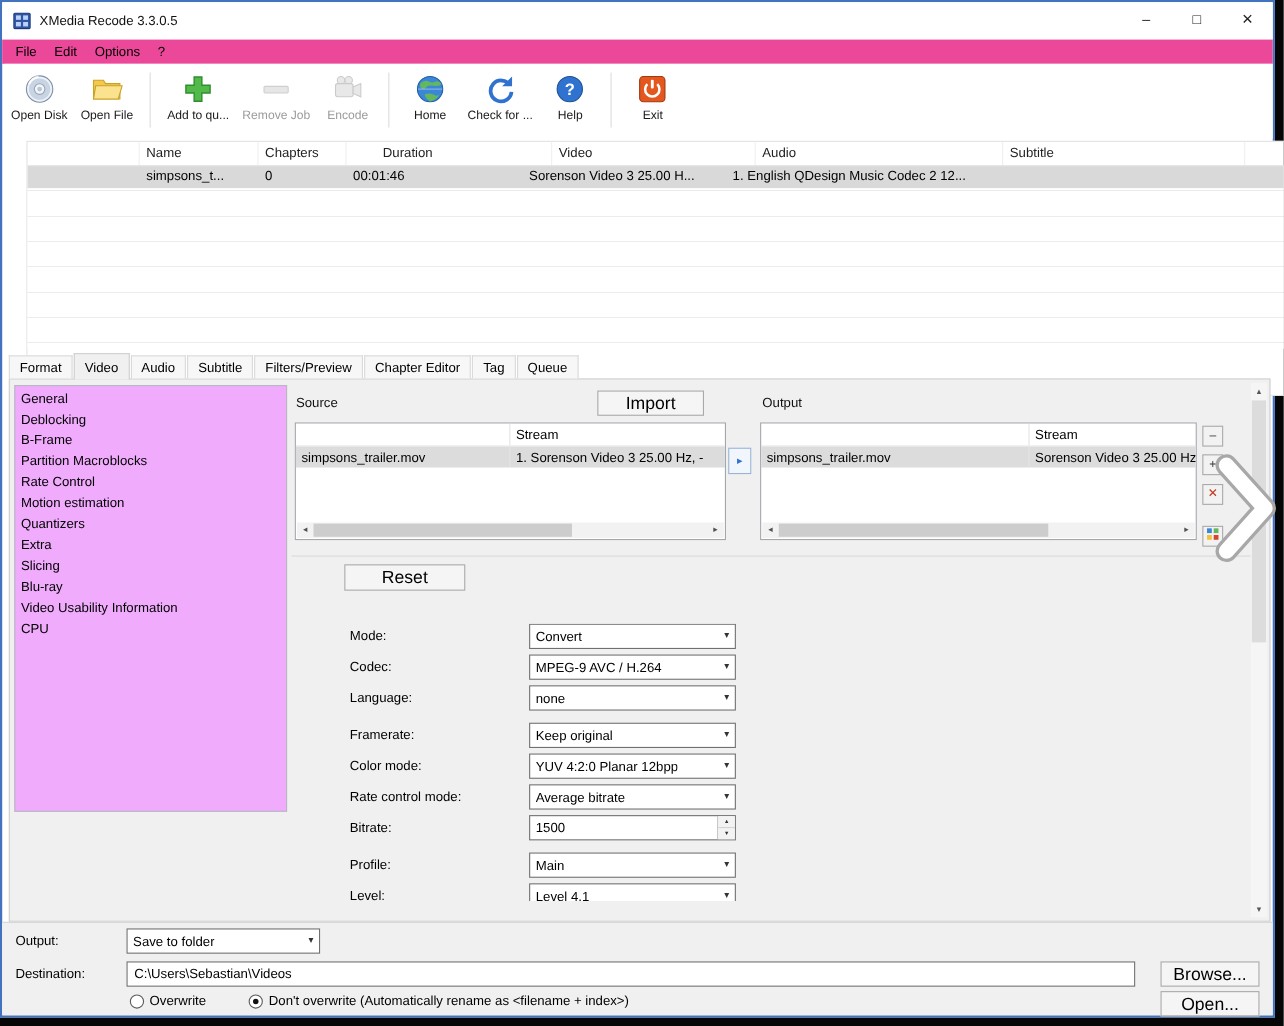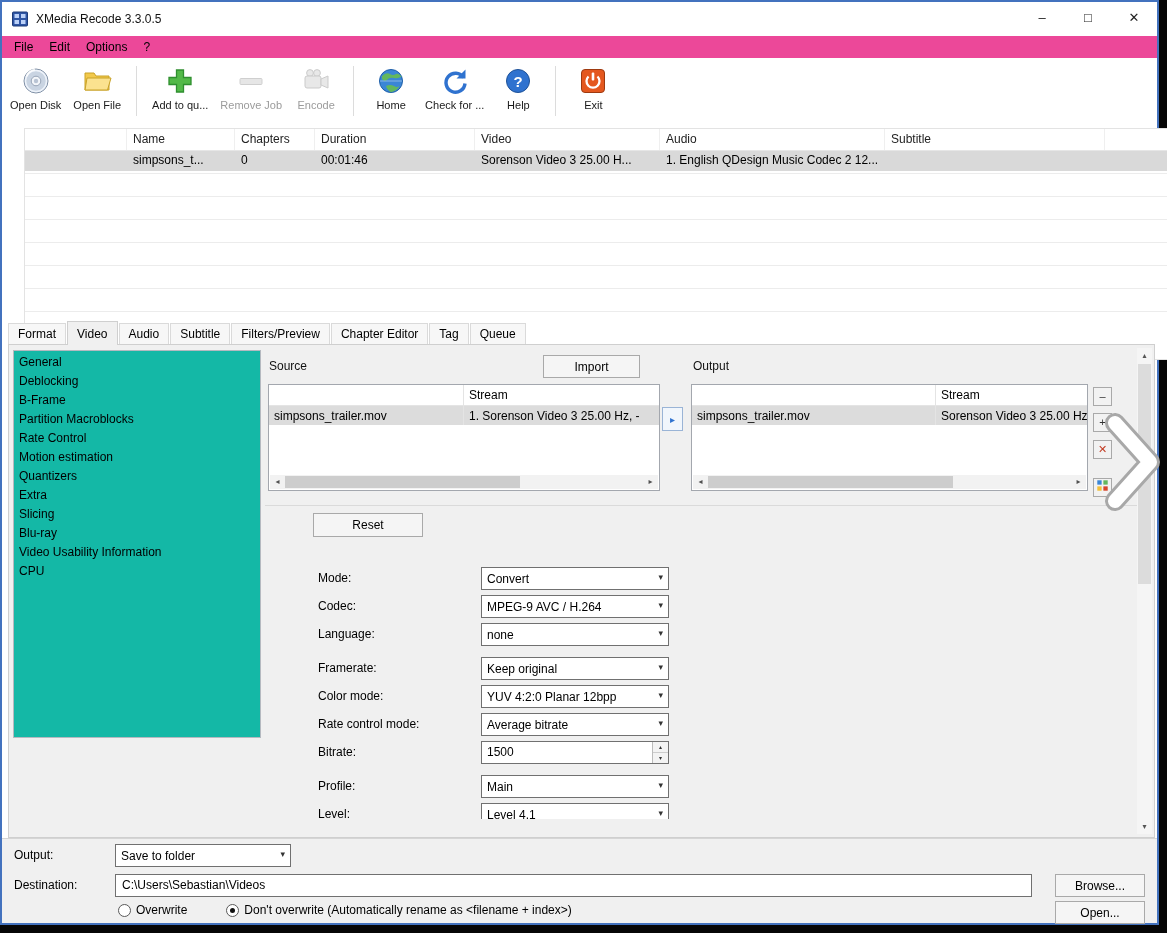--- a/index.html
+++ b/index.html
@@ -51,26 +51,26 @@
              align-items: flex-end; z-index: 5; }
   .tab { height: 21px; padding: 3px 9px; background: #f7f7f7; border: 1px solid #dadada;
          border-bottom: none; margin-right: 1px; font-size: 12px; white-space: nowrap; }
   .tab.active { height: 24px; padding-top: 5px; background: #f0f0f0; border-color: #cfcfcf;
                 margin-bottom: -1px; z-index: 6; }
 
   
   .panel { position: absolute; left: 6px; top: 342px; width: 1147px; height: 494px;
            background: #f0f0f0; border: 1px solid #cfcfcf; }
   .side-list { position: absolute; left: 4px; top: 5px; width: 248px; height: 388px;
-               background: #14b8a6; border: 1px solid #b5b9c0; padding-top: 2px; overflow: hidden; }
+               background: #f0abfc; border: 1px solid #b5b9c0; padding-top: 2px; overflow: hidden; }
   .side-item { padding: 1px 5px; line-height: 17px; font-size: 12px; white-space: nowrap; }
   .content { position: absolute; left: 254px; top: 0; width: 877px; height: 492px; }
   .sec-label { position: absolute; font-size: 12px; color: #111; }
 
-  .btn { position: absolute; background: #f5f5f5; border: 1px solid #a9a9a9; font-size: 12px;
+  .btn { position: absolute; background: #f5f5f5; border: 1px solid #a9a9a9; font-size: 16px;
          font-family: inherit; text-align: center; padding: 3px 4px; white-space: nowrap; }
   .import { left: 280px; top: 10px; width: 97px; height: 23px; }
   .reset  { left: 50px;  top: 168px; width: 110px; height: 24px; }
 
   .stream-table { position: absolute; top: 39px; height: 107px; background: #fff;
                   border: 1px solid #a3a7ae; }
   .src { left: 5px;   width: 392px; }
   .out { left: 428px; width: 397px; }
   .st-head { display: flex; height: 21px; border-bottom: 1px solid #e4e4e4; }
   .st-cell { padding: 3px 5px; font-size: 12px; white-space: nowrap; overflow: hidden; }
@@ -244,21 +244,21 @@
           </svg></span>
         <span class="tool-label">Exit</span>
       </div>
     </div>
 
   <div class="job-table">
     <div class="job-header">
         <div class="jcell" style="width: 102px;"></div>
         <div class="jcell" style="width: 108px;">Name</div>
         <div class="jcell" style="width: 80px;">Chapters</div>
-        <div class="jcell" style="width: 160px;">Duration</div>
+        <div class="jcell" style="width: 160px; margin-left: 27px;">Duration</div>
         <div class="jcell" style="width: 185px;">Video</div>
         <div class="jcell" style="width: 225px;">Audio</div>
         <div class="jcell" style="width: 220px;">Subtitle</div>
         <div class="jcell" style="flex: 1 1 0%;"></div>
       </div>
     <div class="job-rows">
         <div class="job-row" style="background: rgb(217, 217, 217);">
           <div class="jcell" style="width: 102px;"></div>
           <div class="jcell" style="width: 108px;">simpsons_t...</div>
           <div class="jcell" style="width: 80px;">0</div>

